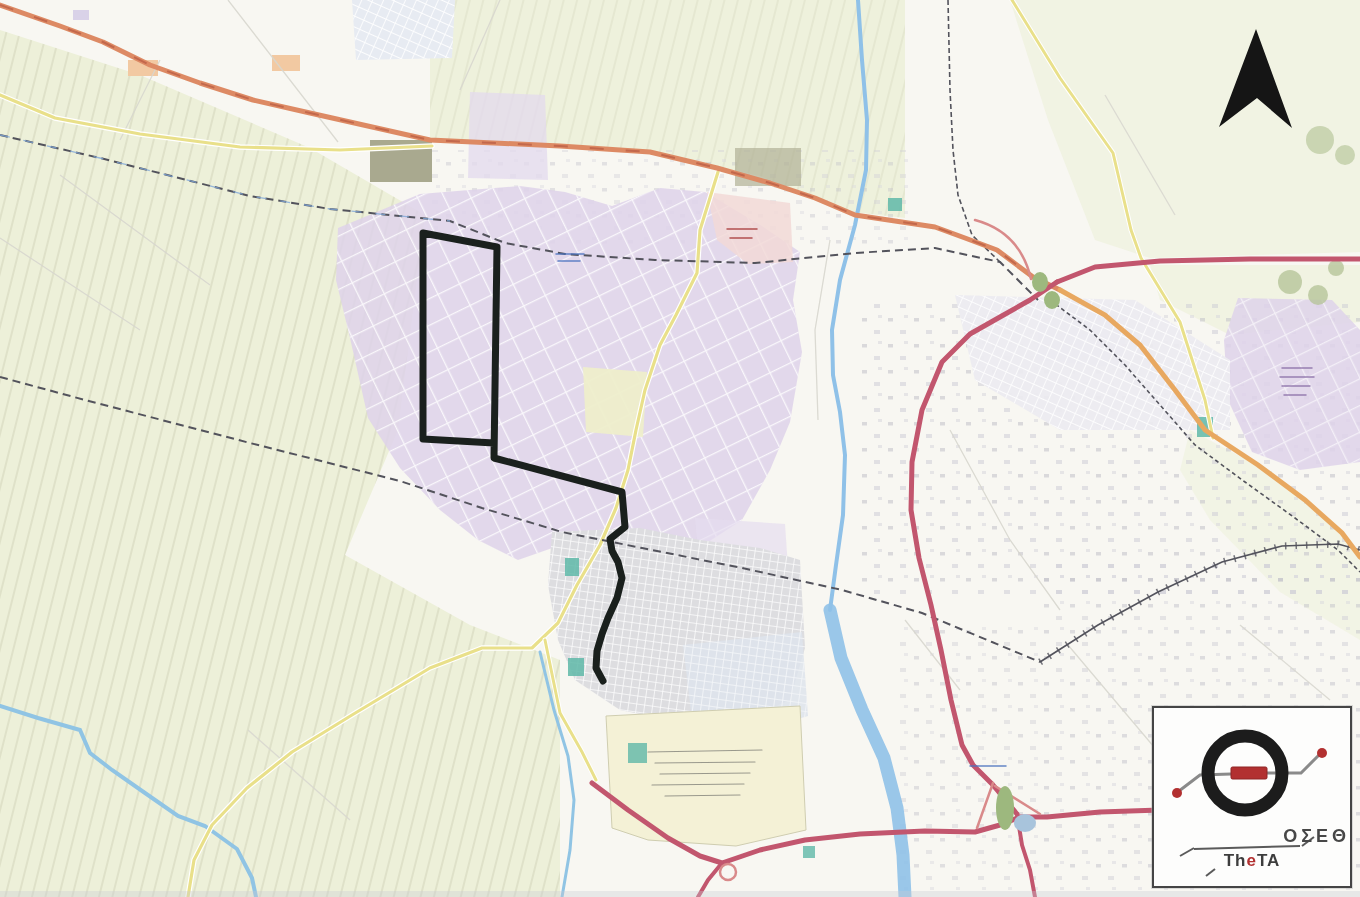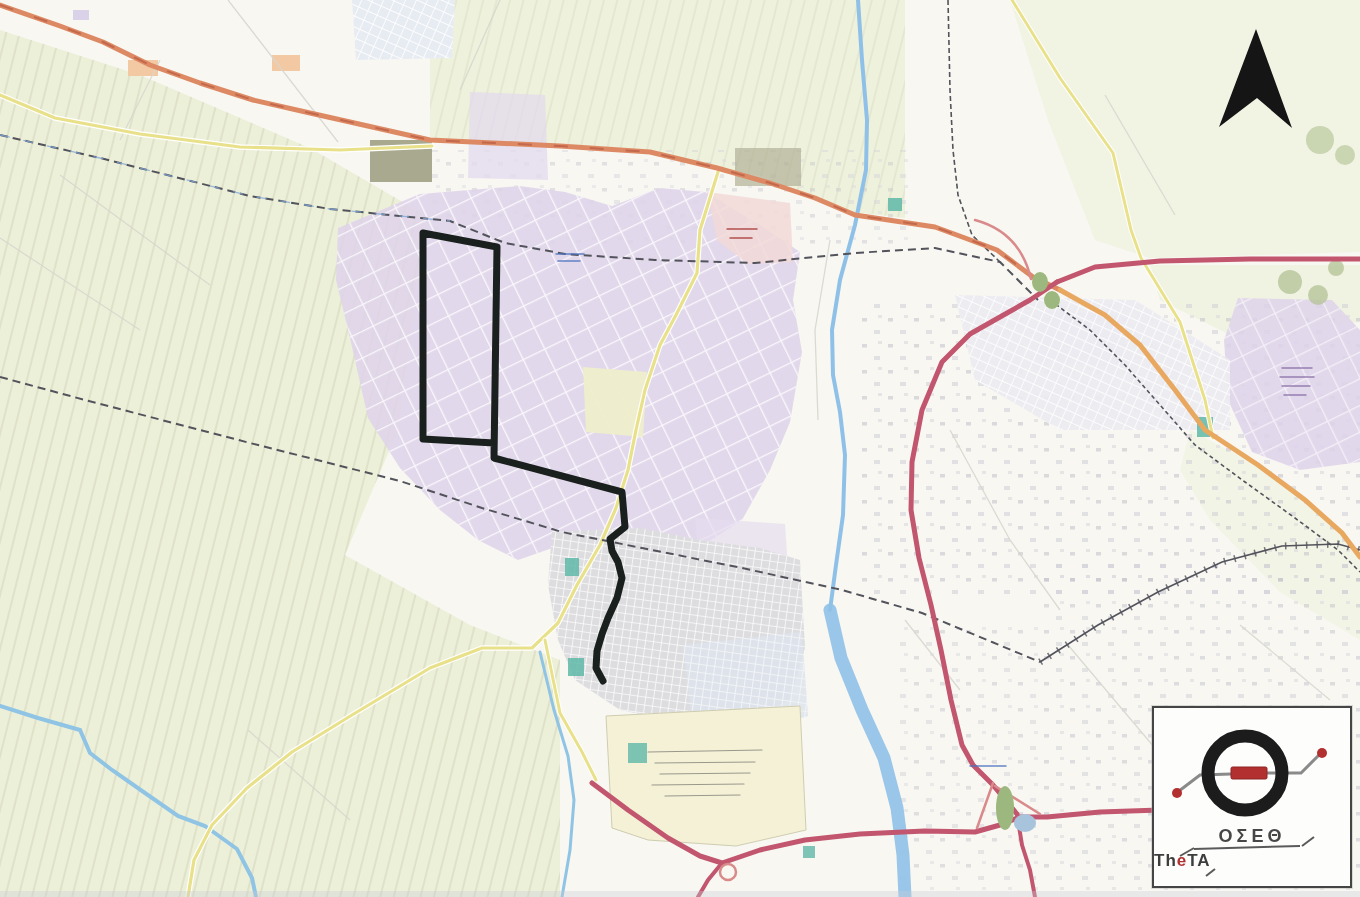--- a/index.html
+++ b/index.html
@@ -7,25 +7,25 @@
        font-family:"Liberation Sans", sans-serif;}
   #map-wrap{position:absolute;inset:0;}
   svg{display:block;}
   #logo-box{
     position:absolute;left:1152px;top:706px;width:200px;height:182px;
     background:#fdfdfc;border:2px solid #454545;box-sizing:border-box;
     box-shadow:0 0 0 1px rgba(180,180,180,.45);
   }
   #logo-box .emblem{position:absolute;left:0;top:0;}
   .logo-greek{
-    position:absolute;left:0;top:118px;width:100%;text-align:center;
+    position:absolute;left:0;top:118px;width:100%;text-align:right;
     font-size:18px;font-weight:600;letter-spacing:4px;color:#474747;
   }
   .logo-latin{
-    position:absolute;left:0;top:143px;width:100%;text-align:left;
+    position:absolute;left:0;top:143px;width:100%;text-align:center;
     font-size:17px;font-weight:700;color:#3d3d3d;letter-spacing:1px;
   }
   .logo-latin .red-e{color:#b23030;}
 </style>
 </head>
 <body>
 
 <div id="map-wrap">
 <svg width="1360" height="897" viewBox="0 0 1360 897">
   <defs>

